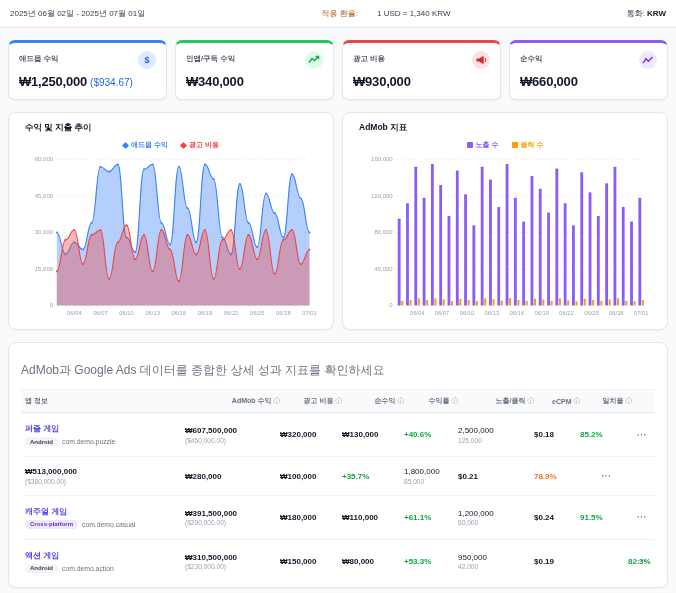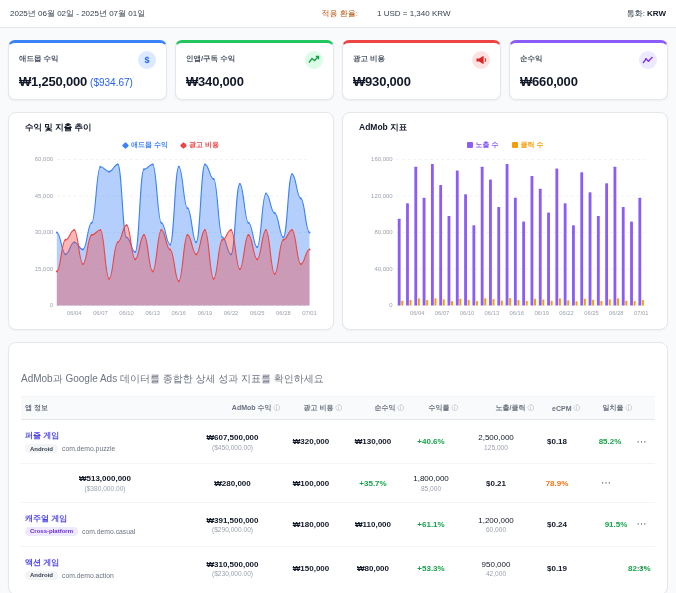--- a/index.html
+++ b/index.html
@@ -28,32 +28,32 @@
     box-shadow:0 1px 2px rgba(0,0,0,.04)}
   .chart-title{font-size:8.5px;font-weight:700;color:#111827}
   .legend{display:flex;justify-content:center;align-items:center;gap:13px;margin:6px 0 2px;font-size:7px}
   .legend-item{display:flex;align-items:center;gap:3px;cursor:pointer}
   .marker-diamond{width:5px;height:5px;transform:rotate(45deg);border-radius:1px}
   .marker-square{width:6px;height:6px;border-radius:1px}
 
   .table-card{margin:0 8px 8px;background:#fff;border:1px solid #e5e7eb;border-radius:8px;
     padding:11px 12px 4px;box-shadow:0 1px 2px rgba(0,0,0,.04)}
   .table-title{font-size:11px;font-weight:700;color:#111827}
-  .table-subtitle{font-size:10px;color:#6b7280;margin-top:18px}
+  .table-subtitle{font-size:12px;color:#6b7280;margin-top:8px}
   .thead,.trow{display:grid;grid-template-columns:160px 95px 62px 62px 54px 76px 46px 52px 1fr;align-items:center}
   .thead{margin-top:10px;background:#f9fafb;border-top:1px solid #f3f4f6;border-bottom:1px solid #e5e7eb;
     padding:6px 4px;font-size:7px;color:#6b7280;font-weight:700}
   .th{display:flex;align-items:center;gap:2px}
   .th:not(:first-child){justify-content:flex-end}
   .th:last-child{justify-content:center}
   .info{color:#9ca3af;font-size:6.5px;font-weight:400}
   .trow{padding:10px 4px;border-bottom:1px solid #f3f4f6}
   .trow:last-child{border-bottom:none}
   .cell{font-size:8px}
-  .cell.num{text-align:center}
+  .cell.num{text-align:left}
   .app-link{color:#4f46e5;font-weight:700;font-size:8px;text-decoration:none;cursor:pointer;display:inline-block}
   .app-meta{display:flex;align-items:center;gap:4px;margin-top:3px}
   .badge{font-size:6px;font-weight:700;padding:1.5px 5px;border-radius:6px;white-space:nowrap}
   .pkg{font-size:6.8px;color:#6b7280}
   .val-main{font-weight:700;font-size:8px;display:block;color:#111827}
   .val-sub{font-size:6.6px;color:#9ca3af;display:block;margin-top:1.5px}
   .plain-main{font-size:8px;display:block;color:#111827}
   .bold{font-weight:700}
   .menu-btn{border:none;background:none;font-size:10px;color:#4b5563;cursor:pointer;display:block;margin:0 auto;line-height:1}
 </style>
@@ -383,21 +383,21 @@
             <span class="val-main" style="color: rgb(22, 163, 74);">+40.6%</span>
           </div>
           <div class="cell num">
             <span class="plain-main">2,500,000</span>
             <span class="val-sub">125,000</span>
           </div>
           <div class="cell num">
             <span class="plain-main bold">$0.18</span>
           </div>
           <div class="cell num">
-            <span class="val-main" style="color: rgb(22, 163, 74); margin-left: 8px;">85.2%</span>
+            <span class="val-main" style="color: rgb(22, 163, 74);">85.2%</span>
           </div>
           <div class="cell">
             <button class="menu-btn">⋯</button>
           </div>
         </div>
         <div class="trow">
           <div class="cell num">
             <span class="val-main">₩513,000,000</span>
             <span class="val-sub">($380,000.00)</span>
           </div>
@@ -443,21 +443,21 @@
             <span class="val-main" style="color: rgb(22, 163, 74);">+61.1%</span>
           </div>
           <div class="cell num">
             <span class="plain-main">1,200,000</span>
             <span class="val-sub">60,000</span>
           </div>
           <div class="cell num">
             <span class="plain-main bold">$0.24</span>
           </div>
           <div class="cell num">
-            <span class="val-main" style="color: rgb(22, 163, 74); margin-left: 20px;">91.5%</span>
+            <span class="val-main" style="color: rgb(22, 163, 74);">91.5%</span>
           </div>
           <div class="cell">
             <button class="menu-btn">⋯</button>
           </div>
         </div>
         <div class="trow">
           <div class="cell"><a class="app-link">액션 게임</a><div class="app-meta">
               <span class="badge" style="background: rgb(243, 244, 246); color: rgb(55, 65, 81);">Android</span>
               <span class="pkg">com.demo.action</span>
             </div></div>

